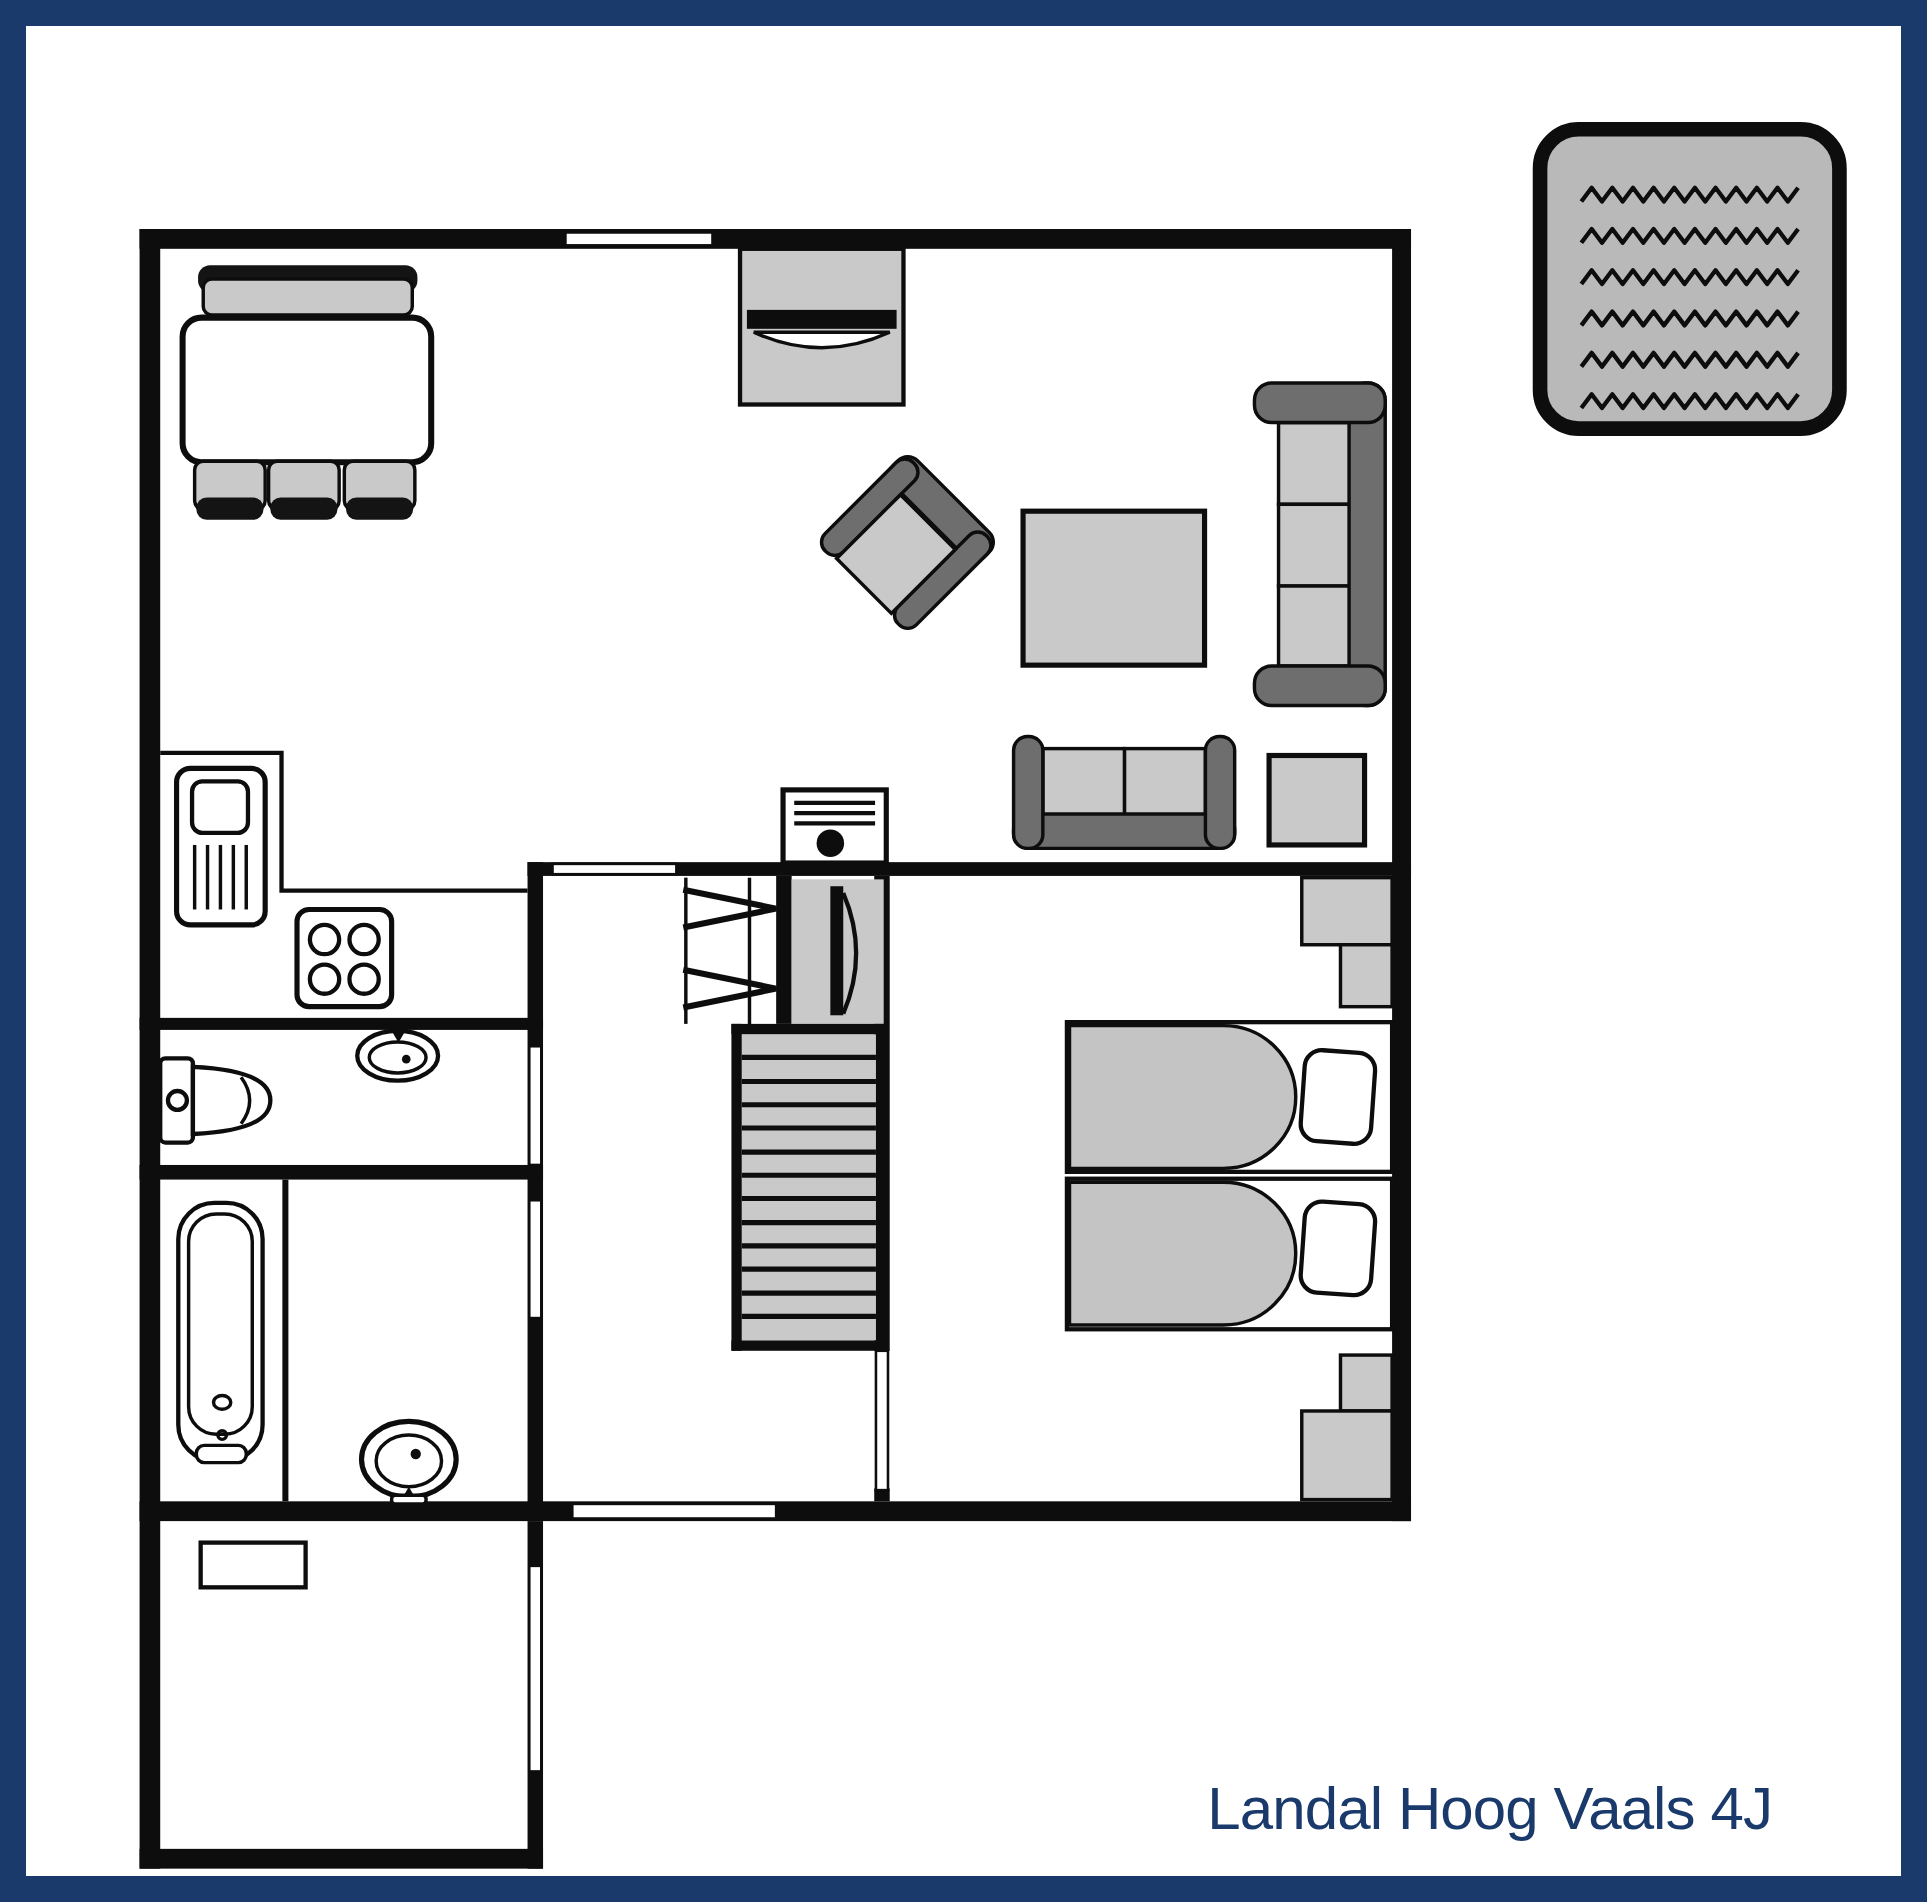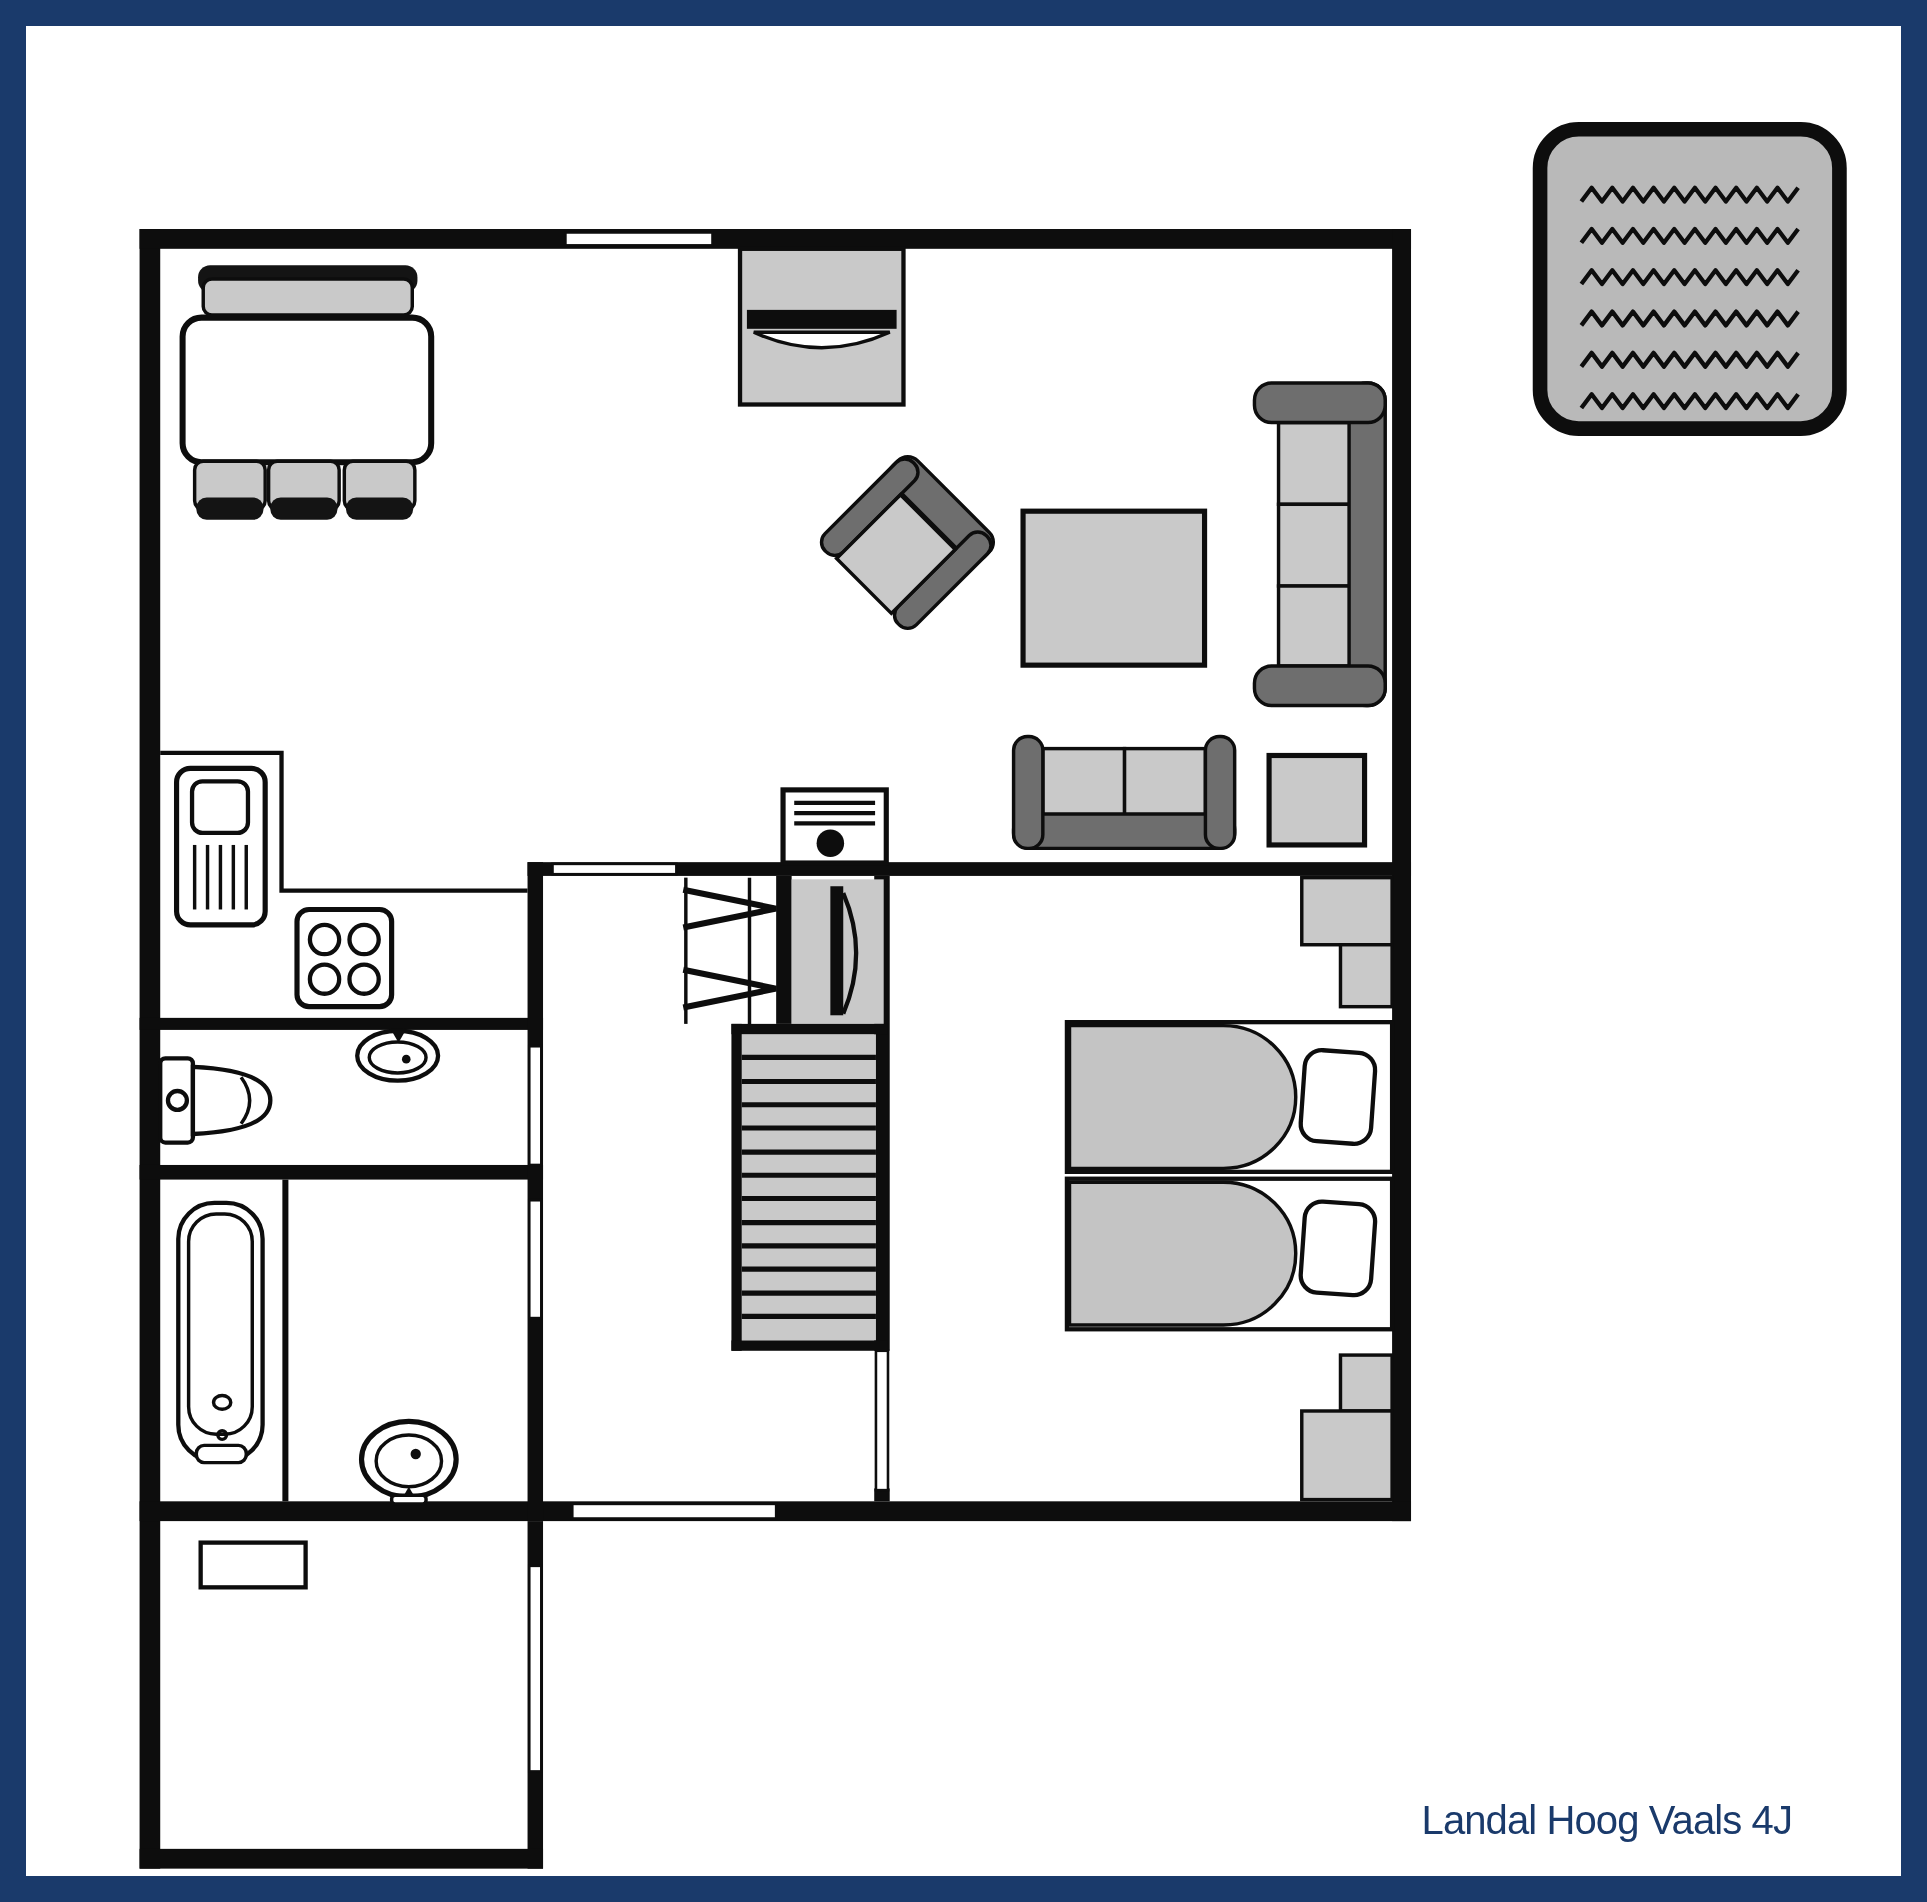--- a/index.html
+++ b/index.html
@@ -17,23 +17,23 @@
     width:1927px;height:1902px;
     background:var(--bg);
     box-sizing:border-box;
     border:26px solid var(--frame_navy);
     font-family:"Liberation Sans", sans-serif;
     overflow:hidden;
   }
   .plan-svg{position:absolute;left:0;top:0;width:1927px;height:1902px;}
   .plan-title{
     position:absolute;
-    right:109px;
+    right:129px;
     bottom:33px;
-    font-size:40px;
+    font-size:60px;
     letter-spacing:-0.9px;
     color:var(--frame_navy);
     white-space:nowrap;
   }
   
   .f-wall{fill:var(--wall);}
   .f-white{fill:#ffffff;}
   .f-light{fill:var(--light);}
   .f-dark{fill:var(--dark);}
   .f-duvet{fill:var(--duvet);}

